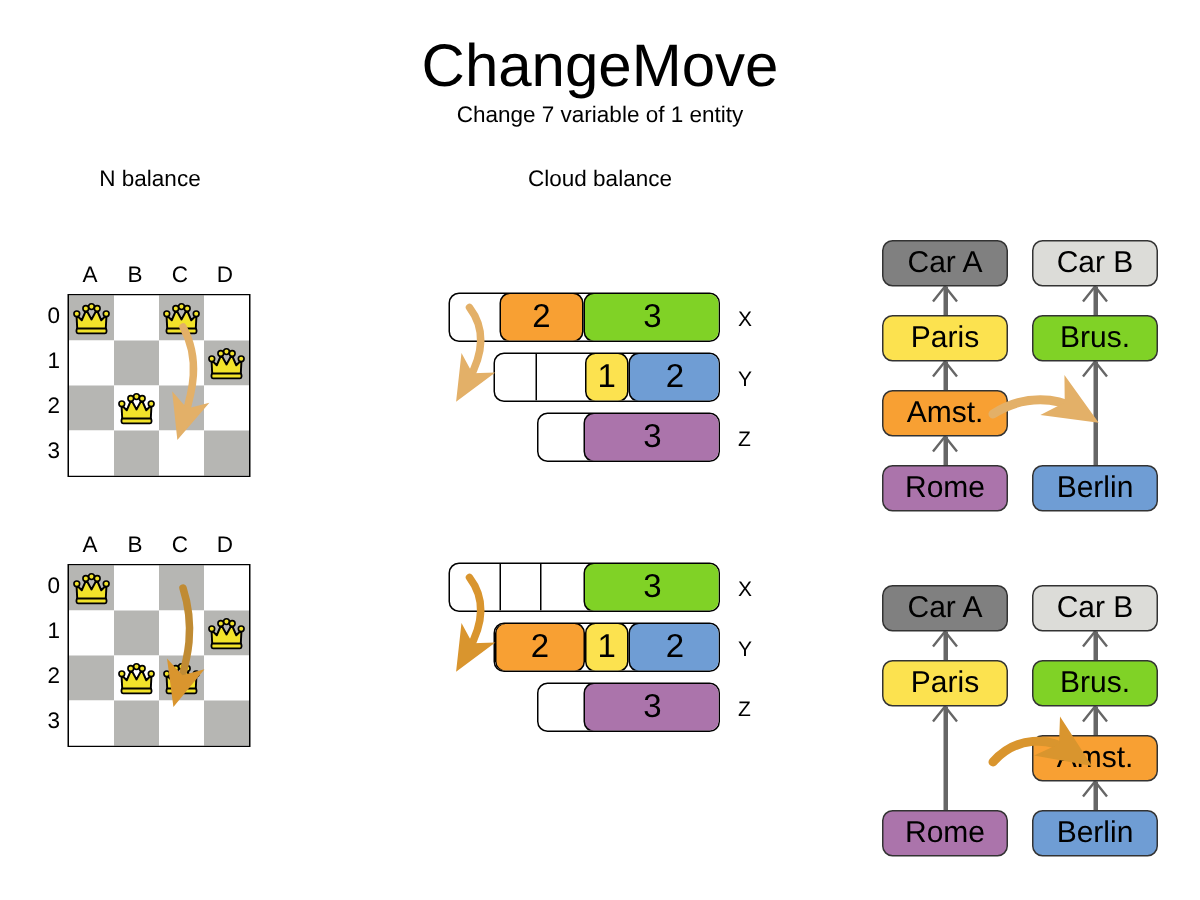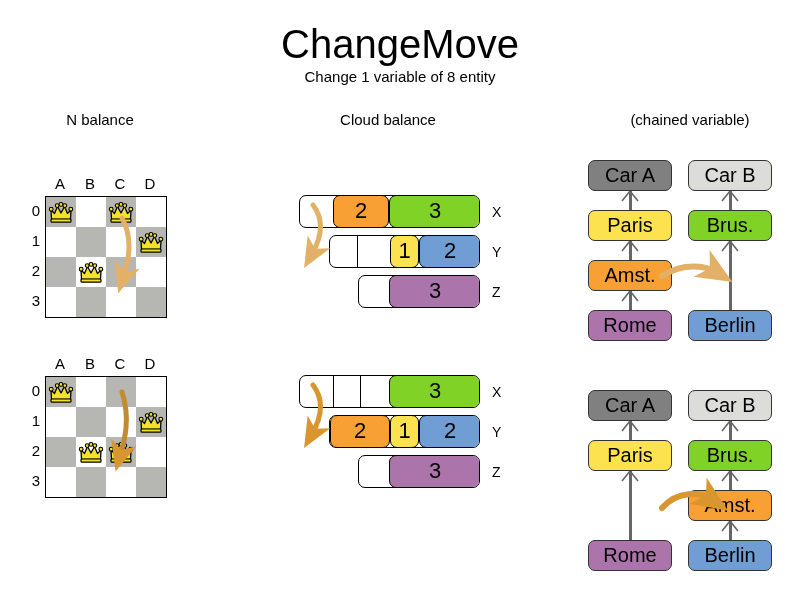--- a/index.html
+++ b/index.html
@@ -31,21 +31,21 @@
     text-align: center;
     font-size: 15px;
     line-height: 18px;
   }
   .col-title {
     text-align: center;
     font-size: 15px;
     line-height: 20px;
   }
   #title-nqueens { left: 10px; top: 110px; width: 180px; }
-  #title-cloud   { left: 288px; top: 110px; width: 200px; }
+  #title-cloud   { left: 300px; top: 110px; width: 200px; }
   #title-vrp     { left: 600px; top: 110px; width: 180px; }
 
   
   .board-wrap { width: 170px; height: 150px; }
   .board {
     position: absolute;
     left: 45px; top: 26px;
     width: 120px; height: 120px;
     border: 1.5px solid #000;
     box-sizing: content-box;
@@ -137,26 +137,25 @@
     position: absolute;
     left: 0; top: 0;
     width: 800px; height: 600px;
     pointer-events: none;
   }
 </style>
 </head>
 <body>
 
 <div class="abs" id="main-title">ChangeMove</div>
-<div class="abs" id="sub-title">Change 1 variable of 8 entity</div>
+<div class="abs" id="sub-title">Change 7 variable of 1 entity</div>
 
 <div class="abs col-title" id="title-nqueens">N balance</div>
 <div class="abs col-title" id="title-cloud">Cloud balance</div>
 <div class="abs col-title" id="title-vrp">
-  <div>(chained variable)</div>
 </div>
 
 <div class="abs board-wrap" id="board-before" style="left:0px; top:170px;">
     <div class="col-label" style="left:45px;">A</div>
     <div class="col-label" style="left:75px;">B</div>
     <div class="col-label" style="left:105px;">C</div>
     <div class="col-label" style="left:135px;">D</div>
     <div class="row-label" style="top:33px;">0</div>
     <div class="row-label" style="top:63px;">1</div>
     <div class="row-label" style="top:93px;">2</div>

